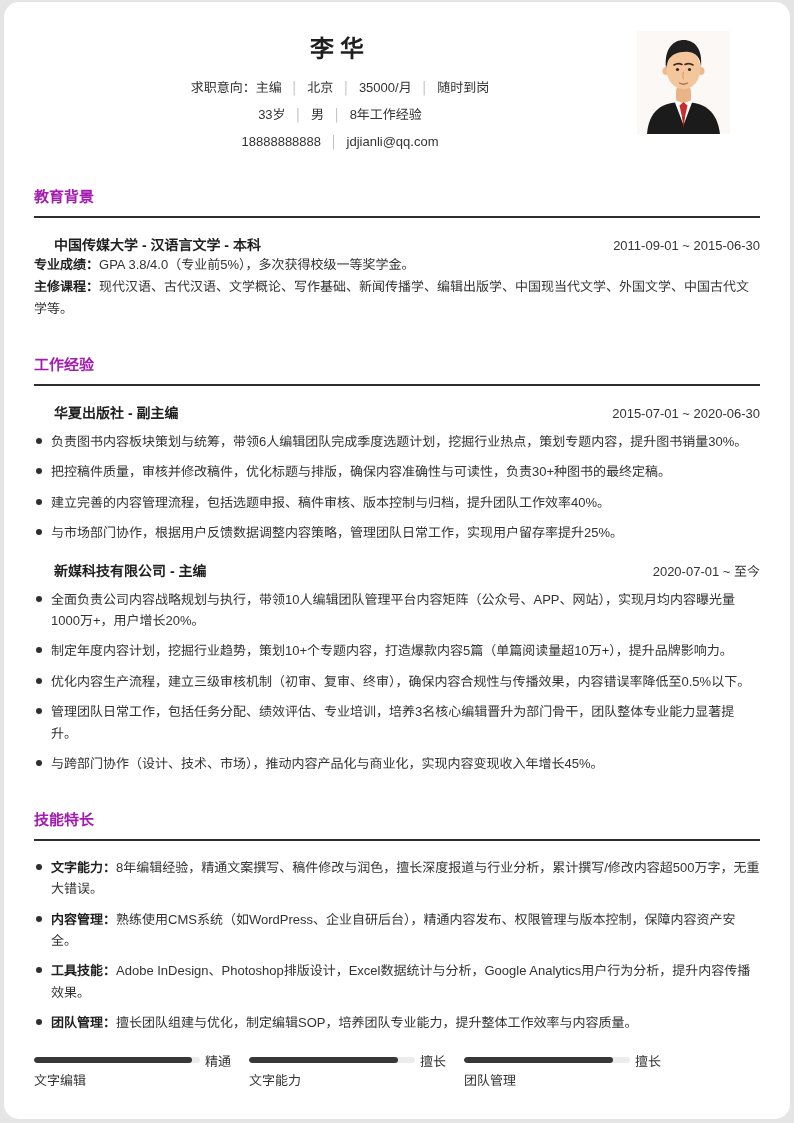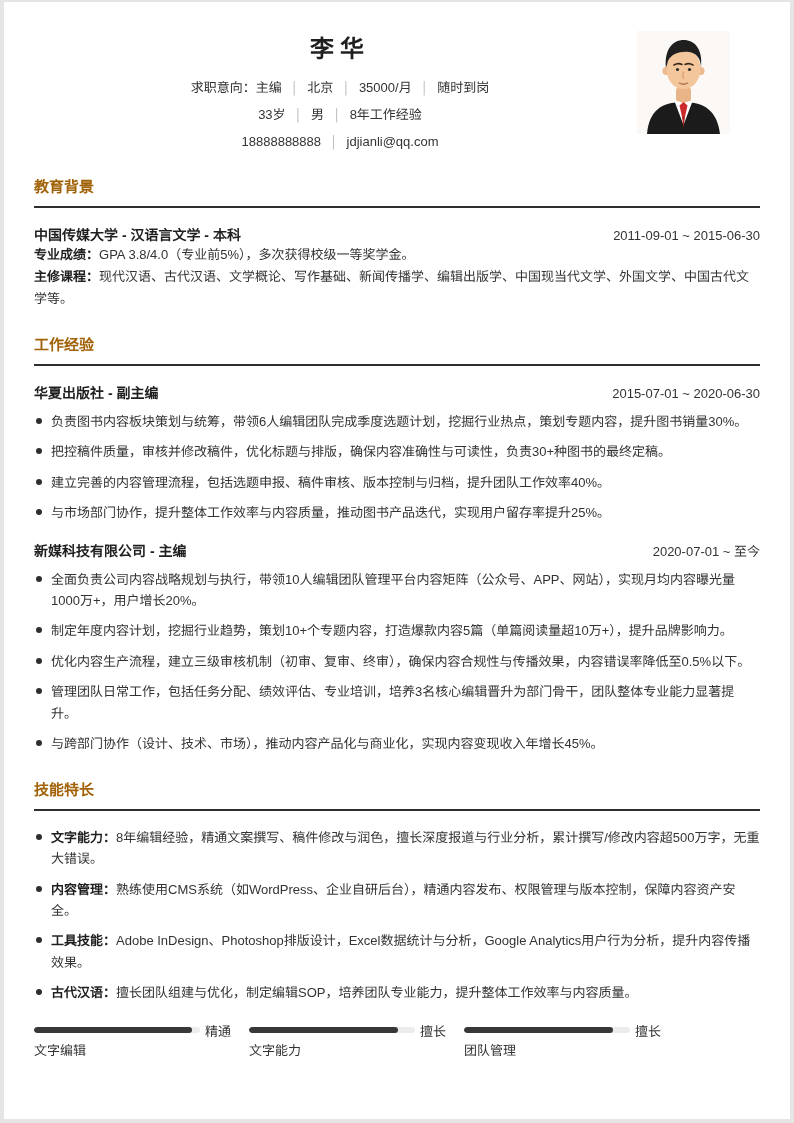--- a/index.html
+++ b/index.html
@@ -8,20 +8,21 @@
     background: #e5e5e5;
     width: 794px;
   }
   .page {
     position: relative;
     background: #ffffff;
     margin: 2px 4px 4px 4px;
     width: 786px;
     height: 1117px;
     overflow: hidden;
+    border-radius: 15px;
   }
   .content {
     padding: 27px 30px 0 30px;
     color: #333;
   }
 
   
   .header { position: relative; min-height: 112px; }
   .header-text { width: 612px; text-align: center; }
   .name {
@@ -46,30 +47,31 @@
     height: 103px;
     overflow: hidden;
     background: #fbf9f7;
   }
   .photo svg { width: 100%; height: 100%; display: block; }
 
   
   .section-title {
     font-size: 15px;
     font-weight: bold;
-    color: #a16207;
+    color: #a21caf;
     padding-bottom: 10px;
     border-bottom: 2px solid #2e2e2e;
-    margin-top: 23px;
+    margin-top: 33px;
   }
   .entry-head {
     display: flex;
     justify-content: space-between;
     align-items: baseline;
     margin-top: 16px;
+    margin-left: 20px;
   }
   .entry-title { font-size: 14px; font-weight: bold; color: #1f1f1f; }
   .entry-date { font-size: 13px; font-weight: normal; color: #333; }
 
   .kv-row { font-size: 13px; line-height: 1.7; }
   .kv-label { font-weight: bold; color: #1f1f1f; }
 
   ul.bullets { list-style: none; margin-top: 9px; }
   ul.bullets li {
     position: relative;
@@ -170,21 +172,21 @@
 
       <div class="entry">
         <div class="entry-head">
           <span class="entry-title">华夏出版社 - 副主编</span>
           <span class="entry-date">2015-07-01 ~ 2020-06-30</span>
         </div>
         <ul class="bullets">
           <li>负责图书内容板块策划与统筹，带领6人编辑团队完成季度选题计划，挖掘行业热点，策划专题内容，提升图书销量30%。</li>
           <li>把控稿件质量，审核并修改稿件，优化标题与排版，确保内容准确性与可读性，负责30+种图书的最终定稿。</li>
           <li>建立完善的内容管理流程，包括选题申报、稿件审核、版本控制与归档，提升团队工作效率40%。</li>
-          <li>与市场部门协作，提升整体工作效率与内容质量，推动图书产品迭代，实现用户留存率提升25%。</li>
+          <li>与市场部门协作，根据用户反馈数据调整内容策略，管理团队日常工作，实现用户留存率提升25%。</li>
         </ul>
       </div>
 
       <div class="entry">
         <div class="entry-head">
           <span class="entry-title">新媒科技有限公司 - 主编</span>
           <span class="entry-date">2020-07-01 ~ 至今</span>
         </div>
         <ul class="bullets">
           <li>全面负责公司内容战略规划与执行，带领10人编辑团队管理平台内容矩阵（公众号、APP、网站），实现月均内容曝光量1000万+，用户增长20%。</li>
@@ -195,21 +197,21 @@
         </ul>
       </div>
     </div>
 
     <div class="section">
       <div class="section-title">技能特长</div>
       <ul class="bullets" style="margin-top:16px;">
         <li><span class="kv-label">文字能力：</span><span>8年编辑经验，精通文案撰写、稿件修改与润色，擅长深度报道与行业分析，累计撰写/修改内容超500万字，无重大错误。</span></li>
         <li><span class="kv-label">内容管理：</span><span>熟练使用CMS系统（如WordPress、企业自研后台），精通内容发布、权限管理与版本控制，保障内容资产安全。</span></li>
         <li><span class="kv-label">工具技能：</span><span>Adobe InDesign、Photoshop排版设计，Excel数据统计与分析，Google Analytics用户行为分析，提升内容传播效果。</span></li>
-        <li><span class="kv-label">古代汉语：</span><span>擅长团队组建与优化，制定编辑SOP，培养团队专业能力，提升整体工作效率与内容质量。</span></li>
+        <li><span class="kv-label">团队管理：</span><span>擅长团队组建与优化，制定编辑SOP，培养团队专业能力，提升整体工作效率与内容质量。</span></li>
       </ul>
 
       <div class="skill-bars">
         <div class="skill">
           <div class="bar-row">
             <div class="bar-track">
                 <div class="bar-fill" style="width: 95%;"></div>
               </div>
             <span class="bar-level">精通</span>
           </div>

